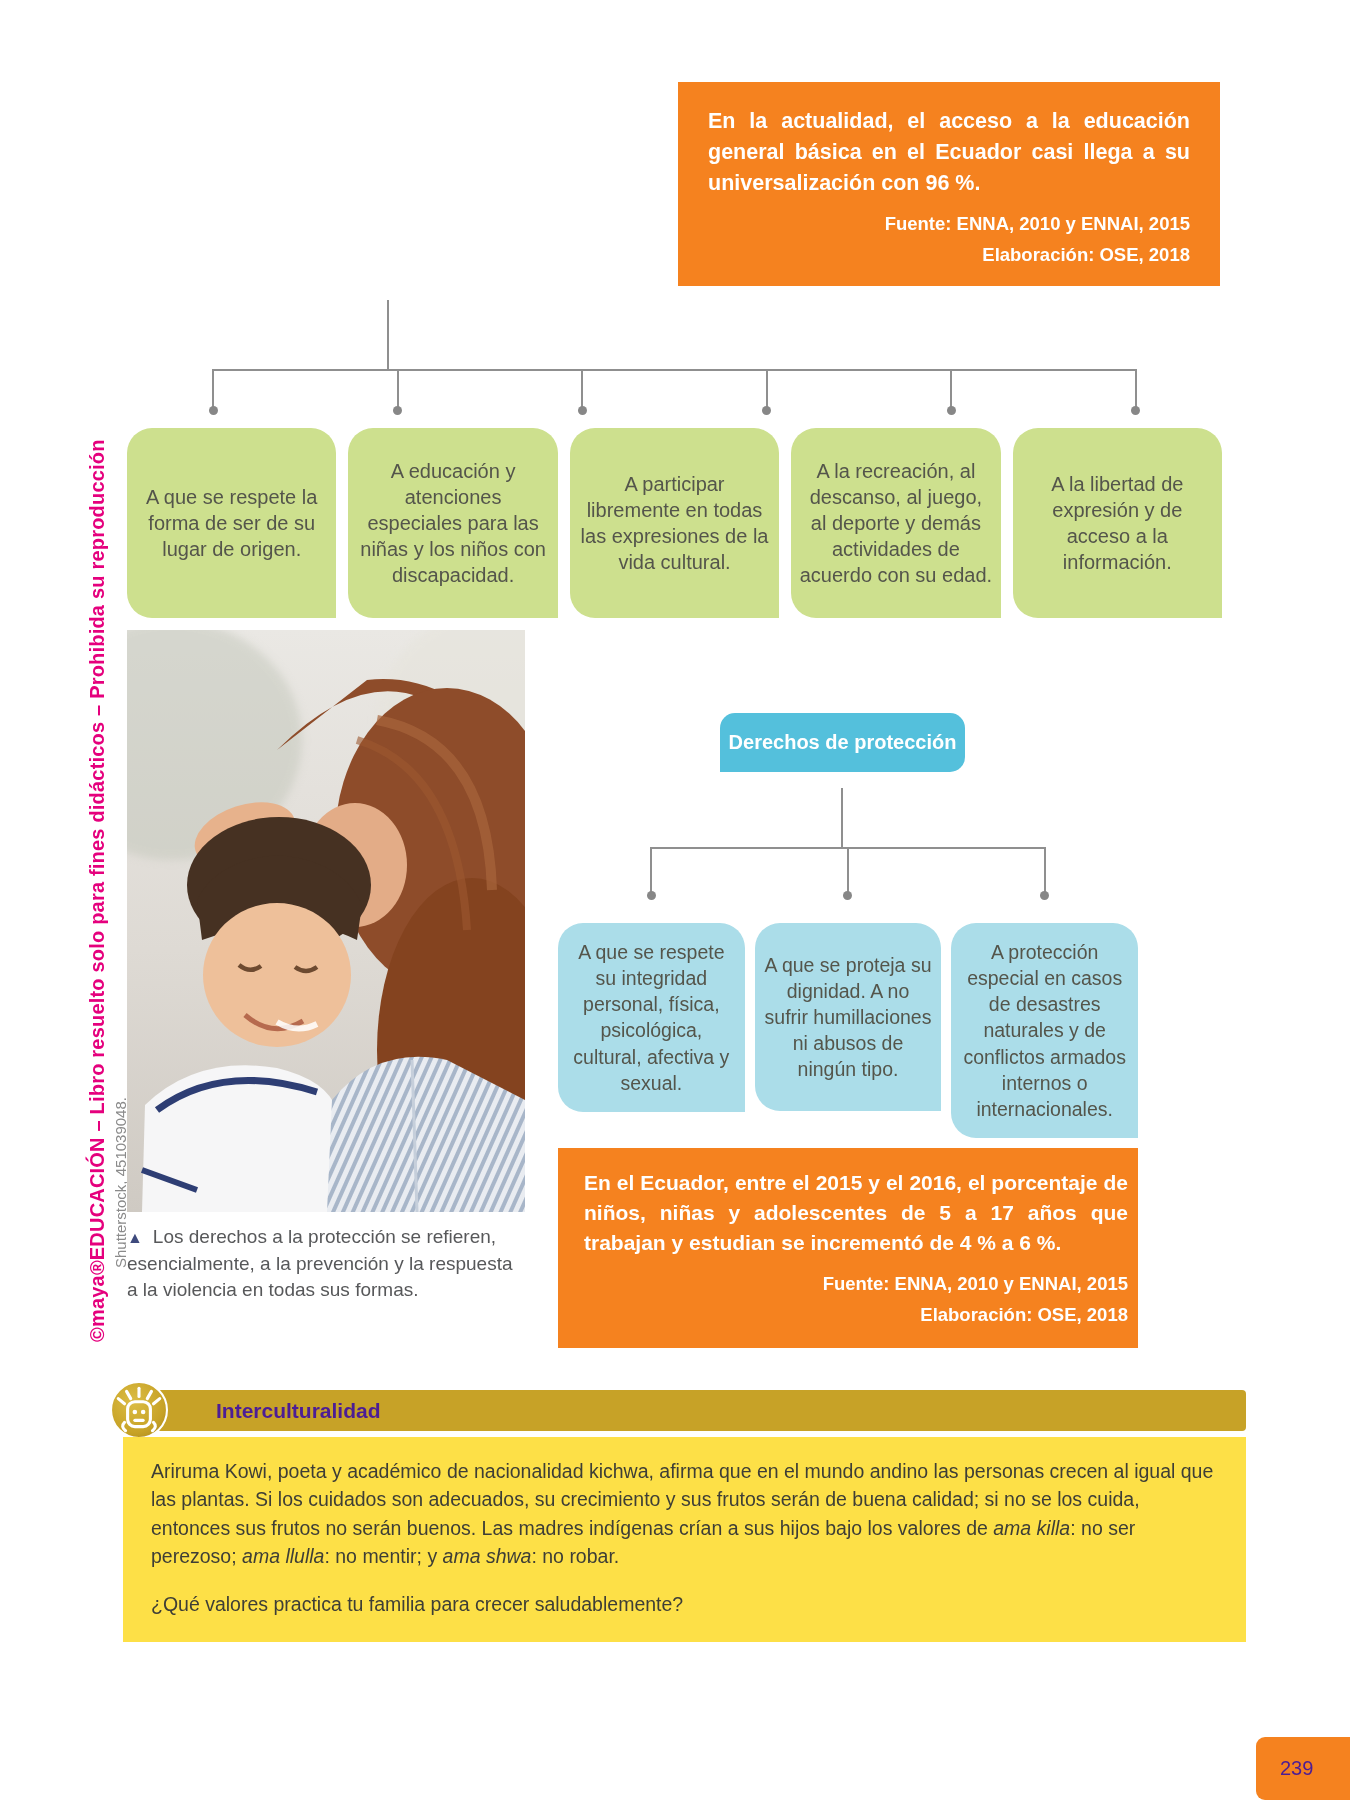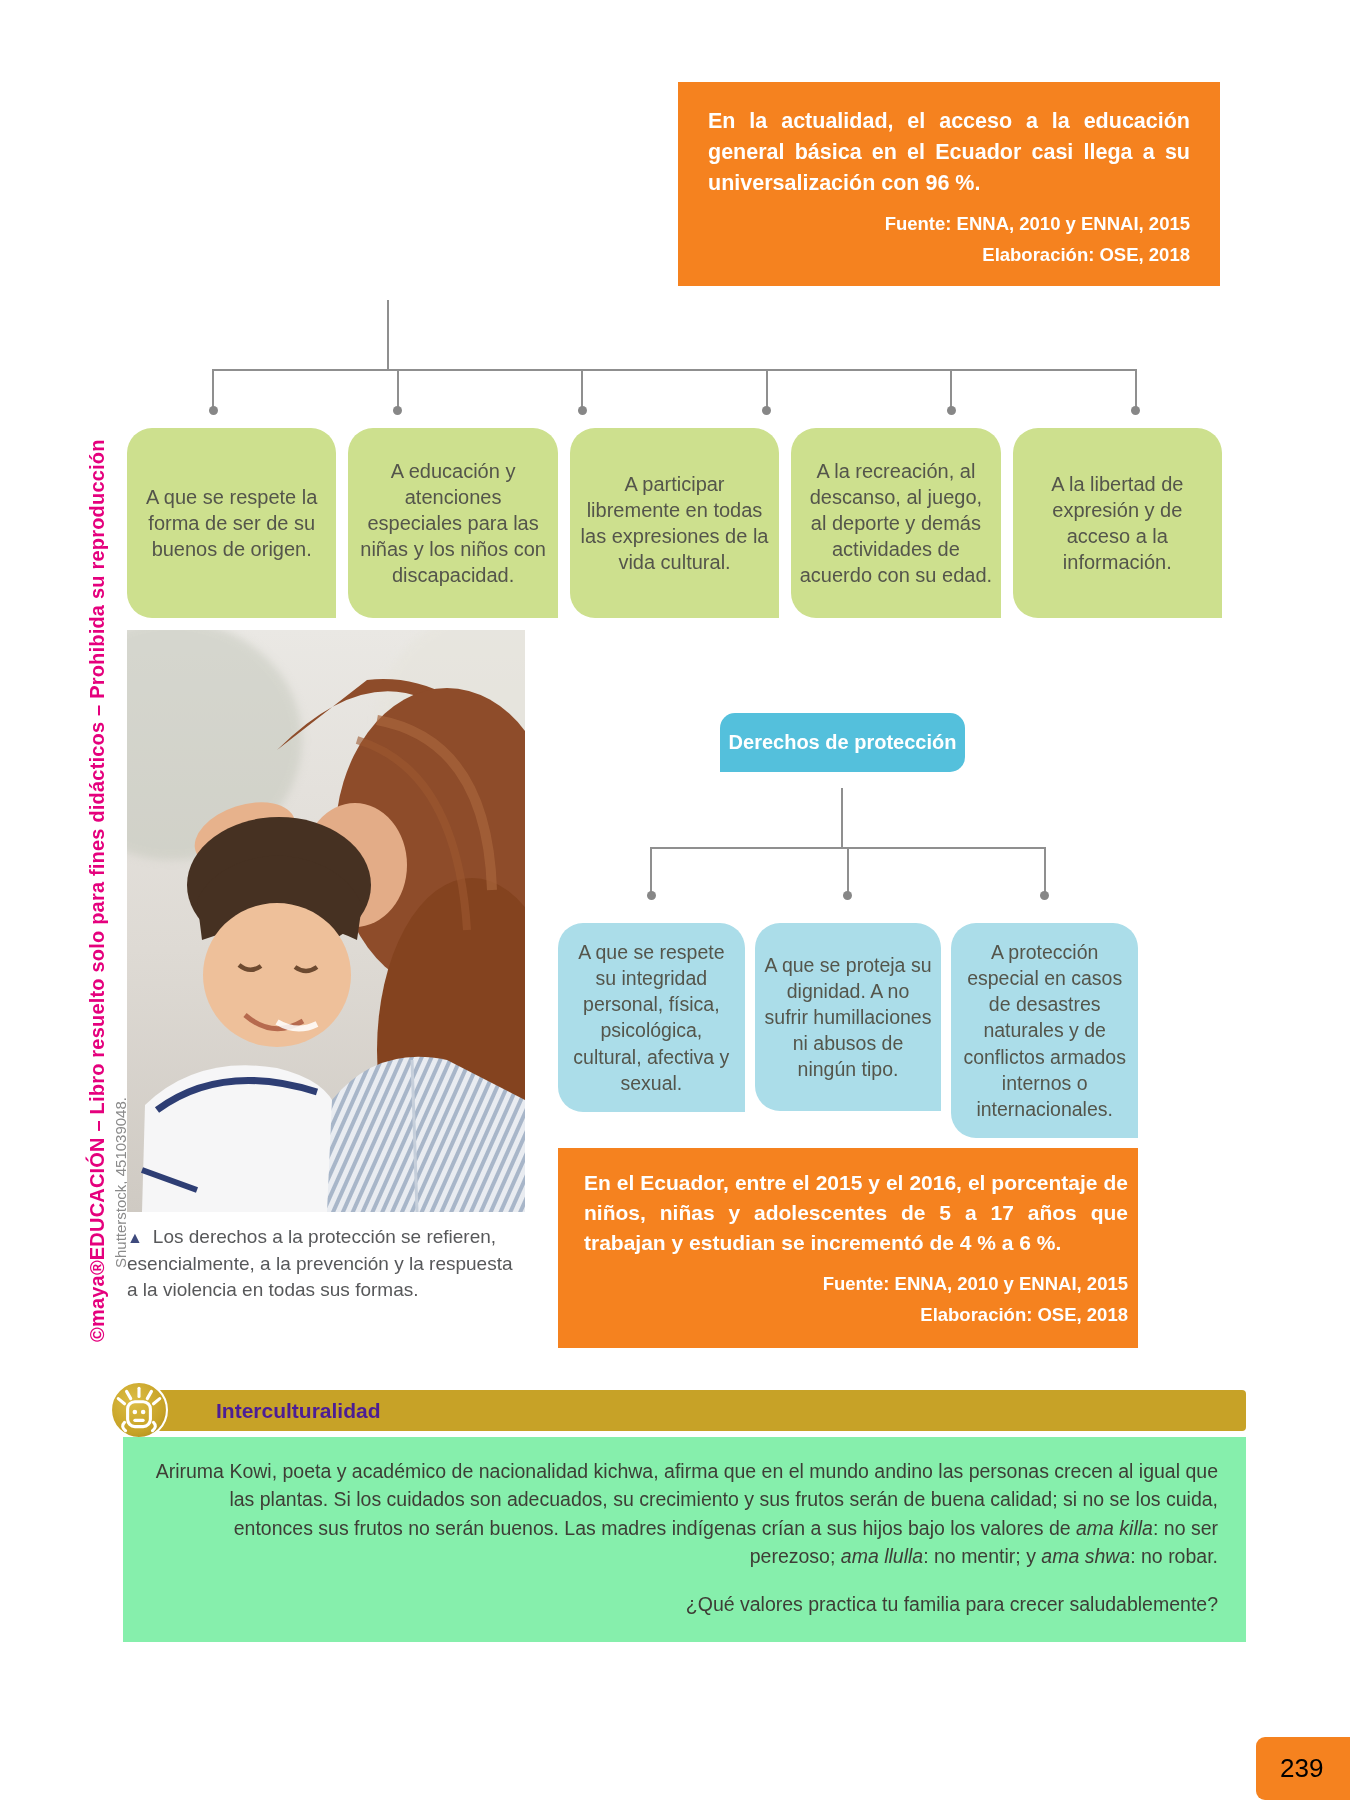--- a/index.html
+++ b/index.html
@@ -34,26 +34,26 @@
 
   
   .photo-frame { overflow: hidden; }
   .photo-frame svg { display: block; width: 100%; height: 100%; }
   .caption { font-size: 19px; line-height: 1.4; color: #57585a; }
   .caption .tri { color: #3e4a7d; font-size: 16px; margin-right: 10px; }
 
   
   .ic-bar { background: #c7a227; border-radius: 4px; color: #4c1d95; font-weight: 700; font-size: 21px;
             display: flex; align-items: center; padding-left: 76px; }
-  .ic-panel { background: #86efac; padding: 20px 28px 24px 28px; color: #3e3e36; text-align: right; }
+  .ic-panel { background: #fde047; padding: 20px 28px 24px 28px; color: #3e3e36; }
   .ic-body { font-size: 19.5px; line-height: 1.46; }
   .ic-question { font-size: 19.5px; line-height: 1.46; margin-top: 19px; }
 
   
-  .page-tab { background: #f5821f; border-radius: 9px 0 0 9px; color: #000000; font-size: 26px; font-weight: 400;
+  .page-tab { background: #f5821f; border-radius: 9px 0 0 9px; color: #4c1d95; font-size: 20px; font-weight: 400;
               display: flex; align-items: center; padding-left: 24px; }
 
   
   .side-copyright { transform: rotate(-90deg); transform-origin: 0 0; white-space: nowrap;
                     color: #e5007d; font-size: 20px; font-weight: 700; letter-spacing: 0.2px; }
   .side-copyright .logo { font-weight: 800; }
   .side-credit { transform: rotate(-90deg); transform-origin: 0 0; white-space: nowrap;
                  color: #8a8a8a; font-size: 15px; }
 </style>
 </head>
@@ -86,21 +86,21 @@
   <div class="vline" style="left:1135px; top:369px; width:2px; height:41px;"></div>
   <div class="dot" style="left:209px; top:406px;"></div>
   <div class="dot" style="left:393px; top:406px;"></div>
   <div class="dot" style="left:578px; top:406px;"></div>
   <div class="dot" style="left:762px; top:406px;"></div>
   <div class="dot" style="left:947px; top:406px;"></div>
   <div class="dot" style="left:1131px; top:406px;"></div>
 
   <div class="leaf-row row-gap12" style="left:127px; top:428px; width:1095px;">
     <div class="leaf leaf-green">
-        <span>A que se respete la forma de ser de su buenos de origen.</span>
+        <span>A que se respete la forma de ser de su lugar de origen.</span>
       </div>
     <div class="leaf leaf-green">
         <span>A educación y atenciones especiales para las niñas y los niños con discapacidad.</span>
       </div>
     <div class="leaf leaf-green">
         <span>A participar libremente en todas las expresiones de la vida cultural.</span>
       </div>
     <div class="leaf leaf-green">
         <span>A la recreación, al descanso, al juego, al deporte y demás actividades de acuerdo con su edad.</span>
       </div>

